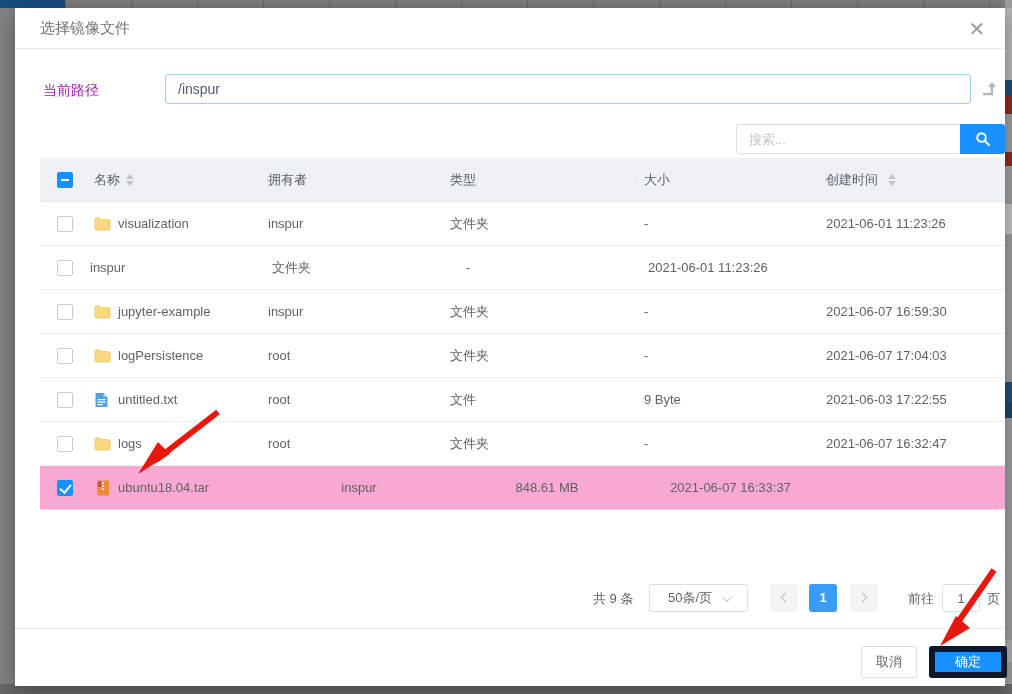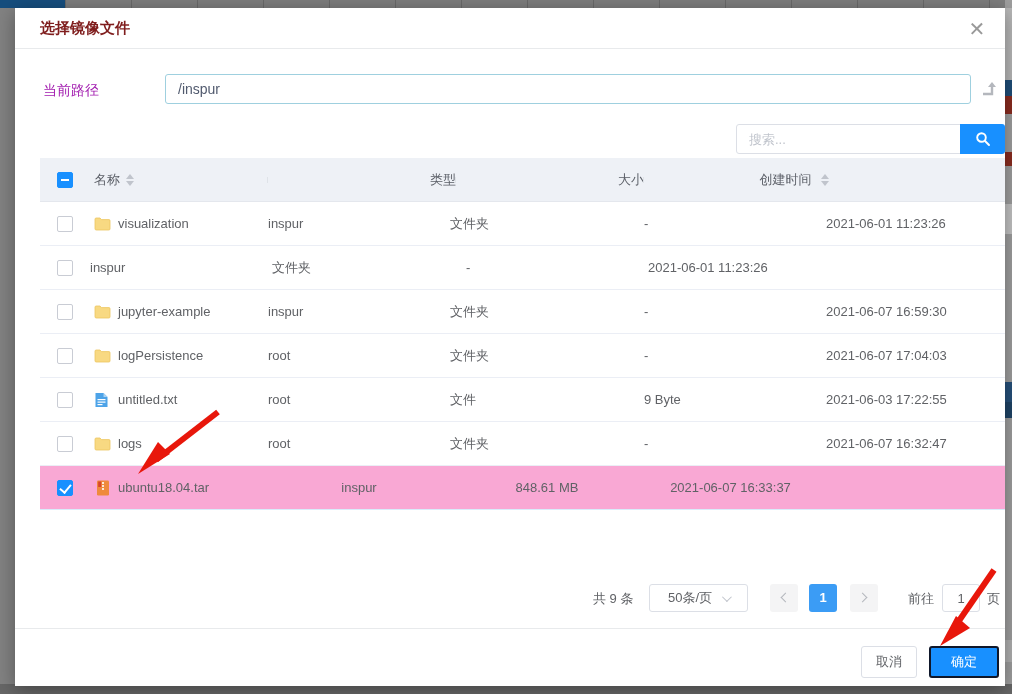--- a/index.html
+++ b/index.html
@@ -16,21 +16,21 @@
   .blob { position:absolute; left:0; width:7px; }
   .bd-botstrip { position:absolute; left:0; bottom:0; width:1012px; height:10px; background:#676767; }
 
   
   .modal { position:absolute; left:15px; top:8px; width:990px; height:678px;
     background:#fff; box-shadow:0 4px 18px rgba(0,0,0,.35); }
 
   .modal-header { position:absolute; left:0; top:0; right:0; height:41px;
     border-bottom:1px solid #e8eaec; }
   .modal-title { position:absolute; left:25px; top:11px; font-size:15px;
-    font-weight:bold; color:#7f1d1d; }
+    font-weight:normal; color:#737373; }
   .close-btn { position:absolute; right:17px; top:10px; width:22px; height:22px;
     color:#999; font-size:20px; line-height:22px; text-align:center; cursor:pointer; }
 
   
   .path-label { position:absolute; left:28px; top:74px; font-size:14px; color:#a21caf; }
   .path-input { position:absolute; left:150px; top:66px; width:806px; height:30px;
     border:1px solid #9fd0df; border-radius:3px; padding:4px 12px; font-size:14px;
     color:#515a6e; outline:none; }
   .uplevel-icon { position:absolute; left:964px; top:70px; width:22px; height:22px; cursor:pointer; }
 
@@ -38,21 +38,21 @@
   .search-input { position:absolute; left:693px; top:116px; width:252px; height:30px;
     border:1px solid #dcdfe6; border-radius:3px 0 0 3px; padding:0 12px;
     font-size:13px; color:#606266; outline:none;margin-left:28px; }
   .search-input::placeholder { color:#c0c4cc; }
   .search-btn { position:absolute; left:945px; top:116px; width:45px; height:30px;
     background:#1890ff; border:none; border-radius:0 3px 3px 0; cursor:pointer; }
 
   
   .tbl { position:absolute; left:25px; top:150px; width:965px; font-size:13px; color:#606266; }
   .tbl-header { display:flex; height:44px; background:#eef1f6; align-items:center;
-    border-bottom:1px solid #e4e7ed; color:#5a5e66;text-align:right; }
+    border-bottom:1px solid #e4e7ed; color:#5a5e66; }
   .tbl-row { display:flex; height:44px; align-items:center; border-bottom:1px solid #ebeef5; background:#fff; }
   .tbl-row.selected { background:#f9a8d4; border-bottom-color:#d9ecfa;text-align:center; }
   .col-cb   { flex:0 0 50px; display:flex; justify-content:center; }
   .col-name { flex:0 0 178px; display:flex; align-items:center; padding-left:4px; }
   .col-owner{ flex:0 0 182px; }
   .col-type { flex:0 0 188px; }
   .col-size { flex:0 0 182px;margin-left:6px; }
   .col-time { flex:0 0 185px; }
   .tbl-header > div { position:relative; }
   .tbl-header .vline { position:absolute; right:0; top:6px; bottom:6px; width:1px; background:#dfe3e8; }
@@ -97,21 +97,21 @@
     border:1px solid #dcdfe6; border-radius:3px; text-align:center; font-size:13px;
     color:#606266; outline:none; }
   .pg-goto-suffix { position:absolute; left:972px; top:6px; }
 
   
   .modal-footer { position:absolute; left:0; right:0; bottom:0; height:58px;
     border-top:1px solid #e8eaec; }
   .btn { position:absolute; top:17px; height:32px; border-radius:3px; font-size:13px;
     cursor:pointer; font-family:inherit; }
   .btn-cancel { left:846px; width:56px; background:#fff; border:1px solid #dcdfe6; color:#606266; }
-  .btn-confirm { left:914px; width:70px; background:#1890ff; border:2px solid #0f172a; color:#fff; }
+  .btn-confirm { left:914px; width:78px; background:#1890ff; border:6px solid #0f172a; color:#fff; }
 
   
   .anno { position:absolute; pointer-events:none; }
 </style>
 </head>
 <body>
 
 <div class="backdrop">
   <div class="bd-topstrip">
       <div class="cell bd-tab-active"></div>
@@ -188,20 +188,23 @@
       <div class="col-cb">
         <span class="cb indeterminate"></span>
       </div>
       <div class="col-name">
         <span>名称</span>
         <span class="caret-wrap">
             <i class="caret-up"></i>
             <i class="caret-dn"></i>
           </span>
         <span class="vline"></span>
+      </div>
+      <div class="col-owner">
+        <span>拥有者</span><span class="vline"></span>
       </div>
       <div class="col-type">
         <span>类型</span><span class="vline"></span>
       </div>
       <div class="col-size">
         <span>大小</span><span class="vline"></span>
       </div>
       <div class="col-time">
         <span>创建时间</span>
         <span class="caret-wrap">

